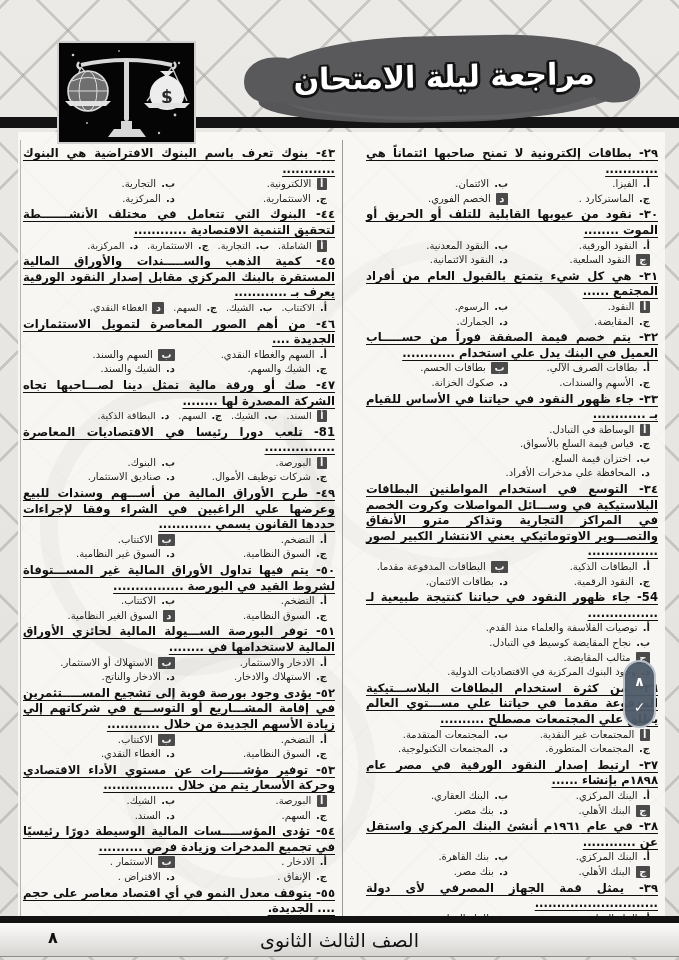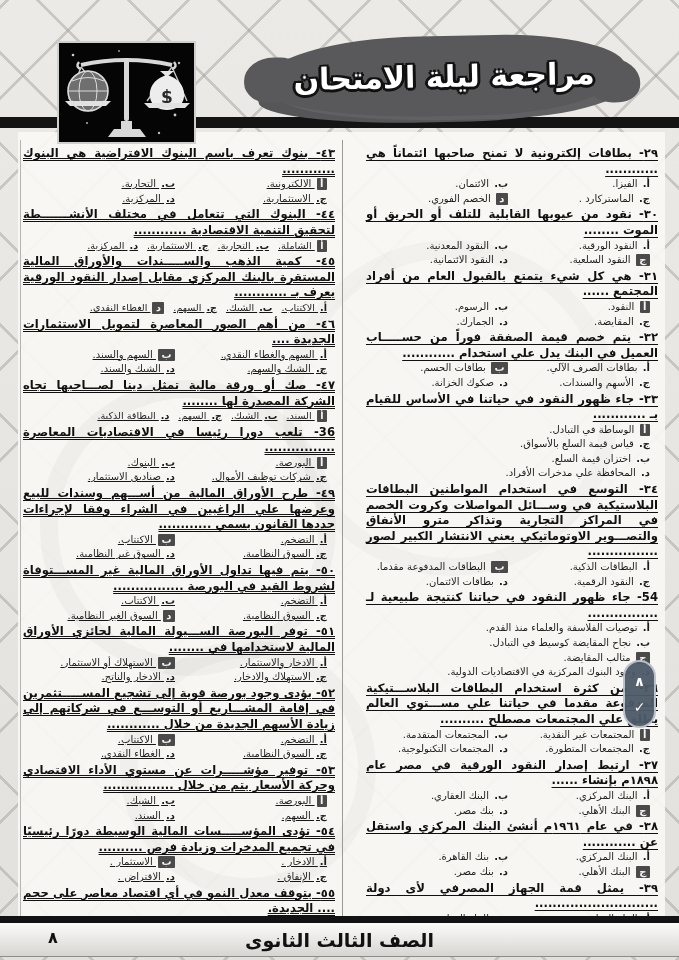--- a/index.html
+++ b/index.html
@@ -48,21 +48,21 @@
     white-space:nowrap;
   }
 
   
   .content{
     position:absolute;left:20px;top:140px;width:642px;height:780px;z-index:3;
     display:flex;flex-direction:row;direction:rtl;color:#161616;
   }
   .col{box-sizing:border-box;overflow:hidden;height:780px;padding-top:6px;}
   .col-right{width:320px;border-left:1px solid #9a9a98;padding-left:23px;padding-right:4px;}
-  .col-left{width:322px;padding-right:7px;padding-left:2px;border-left:1px solid #b5b4b0;text-decoration:underline;}
+  .col-left{width:322px;padding-right:7px;padding-left:2px;border-left:1px solid #b5b4b0;}
   .q{margin-bottom:1px;}
   .q-text{
     font-weight:bold;font-size:11.6px;line-height:15.6px;text-align:justify;
     text-decoration:underline;text-decoration-thickness:1px;text-underline-offset:2.5px;
     color:#101010;
   }
   .opt-row{display:flex;direction:rtl;font-size:10px;line-height:14.6px;color:#1c1c1c;padding-right:8px;}
   .opt-row.per1{display:block;}
   .opt-row.per2 .opt{flex:0 0 50%;min-width:0;white-space:nowrap;overflow:hidden;}
   .opt-row.per4{justify-content:flex-start;gap:9px;font-size:9.6px;}
@@ -83,21 +83,21 @@
   .pill .glyph{color:#fff;font-size:14px;font-weight:bold;line-height:1;}
 
   
   .footband{position:absolute;left:0;top:916px;width:679px;height:44px;z-index:6;}
   .footband .bar{height:7px;background:#131313;}
   .footband .band{
     height:33px;background:linear-gradient(#fbfbfa,#d7d5d1);
     border-bottom:1px solid #8e8c88;position:relative;
     display:flex;align-items:center;justify-content:center;
   }
-  .grade{font-weight:bold;font-size:19px;color:#111;text-align:center;}
+  .grade{font-weight:normal;font-size:19px;color:#111;text-align:center;}
   .pagenum{position:absolute;right:auto;left:48px;top:5px;font-weight:bold;font-size:16px;color:#111;}
 
   svg text{font-family:"DejaVu Sans",sans-serif;}
 </style>
 </head>
 <body>
 
 <div class="lattice"></div>
 <div class="paper"></div>
 <div class="wm wm1"></div>
@@ -317,21 +317,21 @@
       <div class="q">
         <div class="q-text">٤٧- صك أو ورقة مالية تمثل دينا لصـــاحبها تجاه الشركة المصدرة لها ........</div>
         <div class="opt-row per4">
           <span class="opt"><span class="lt boxed">أ</span> السند.</span>
           <span class="opt"><span class="lt">ب.</span> الشيك.</span>
           <span class="opt"><span class="lt">ج.</span> السهم.</span>
           <span class="opt"><span class="lt">د.</span> البطاقة الذكية.</span>
         </div>
       </div>
       <div class="q">
-        <div class="q-text">36- تلعب دورا رئيسا في الاقتصاديات المعاصرة ................</div>
+        <div class="q-text">81- تلعب دورا رئيسا في الاقتصاديات المعاصرة ................</div>
         <div class="opt-row per2">
           <span class="opt"><span class="lt boxed">أ</span> البورصة.</span>
           <span class="opt"><span class="lt">ب.</span> البنوك.</span>
         </div>
         <div class="opt-row per2">
           <span class="opt"><span class="lt">ج.</span> شركات توظيف الأموال.</span>
           <span class="opt"><span class="lt">د.</span> صناديق الاستثمار.</span>
         </div>
       </div>
       <div class="q">

